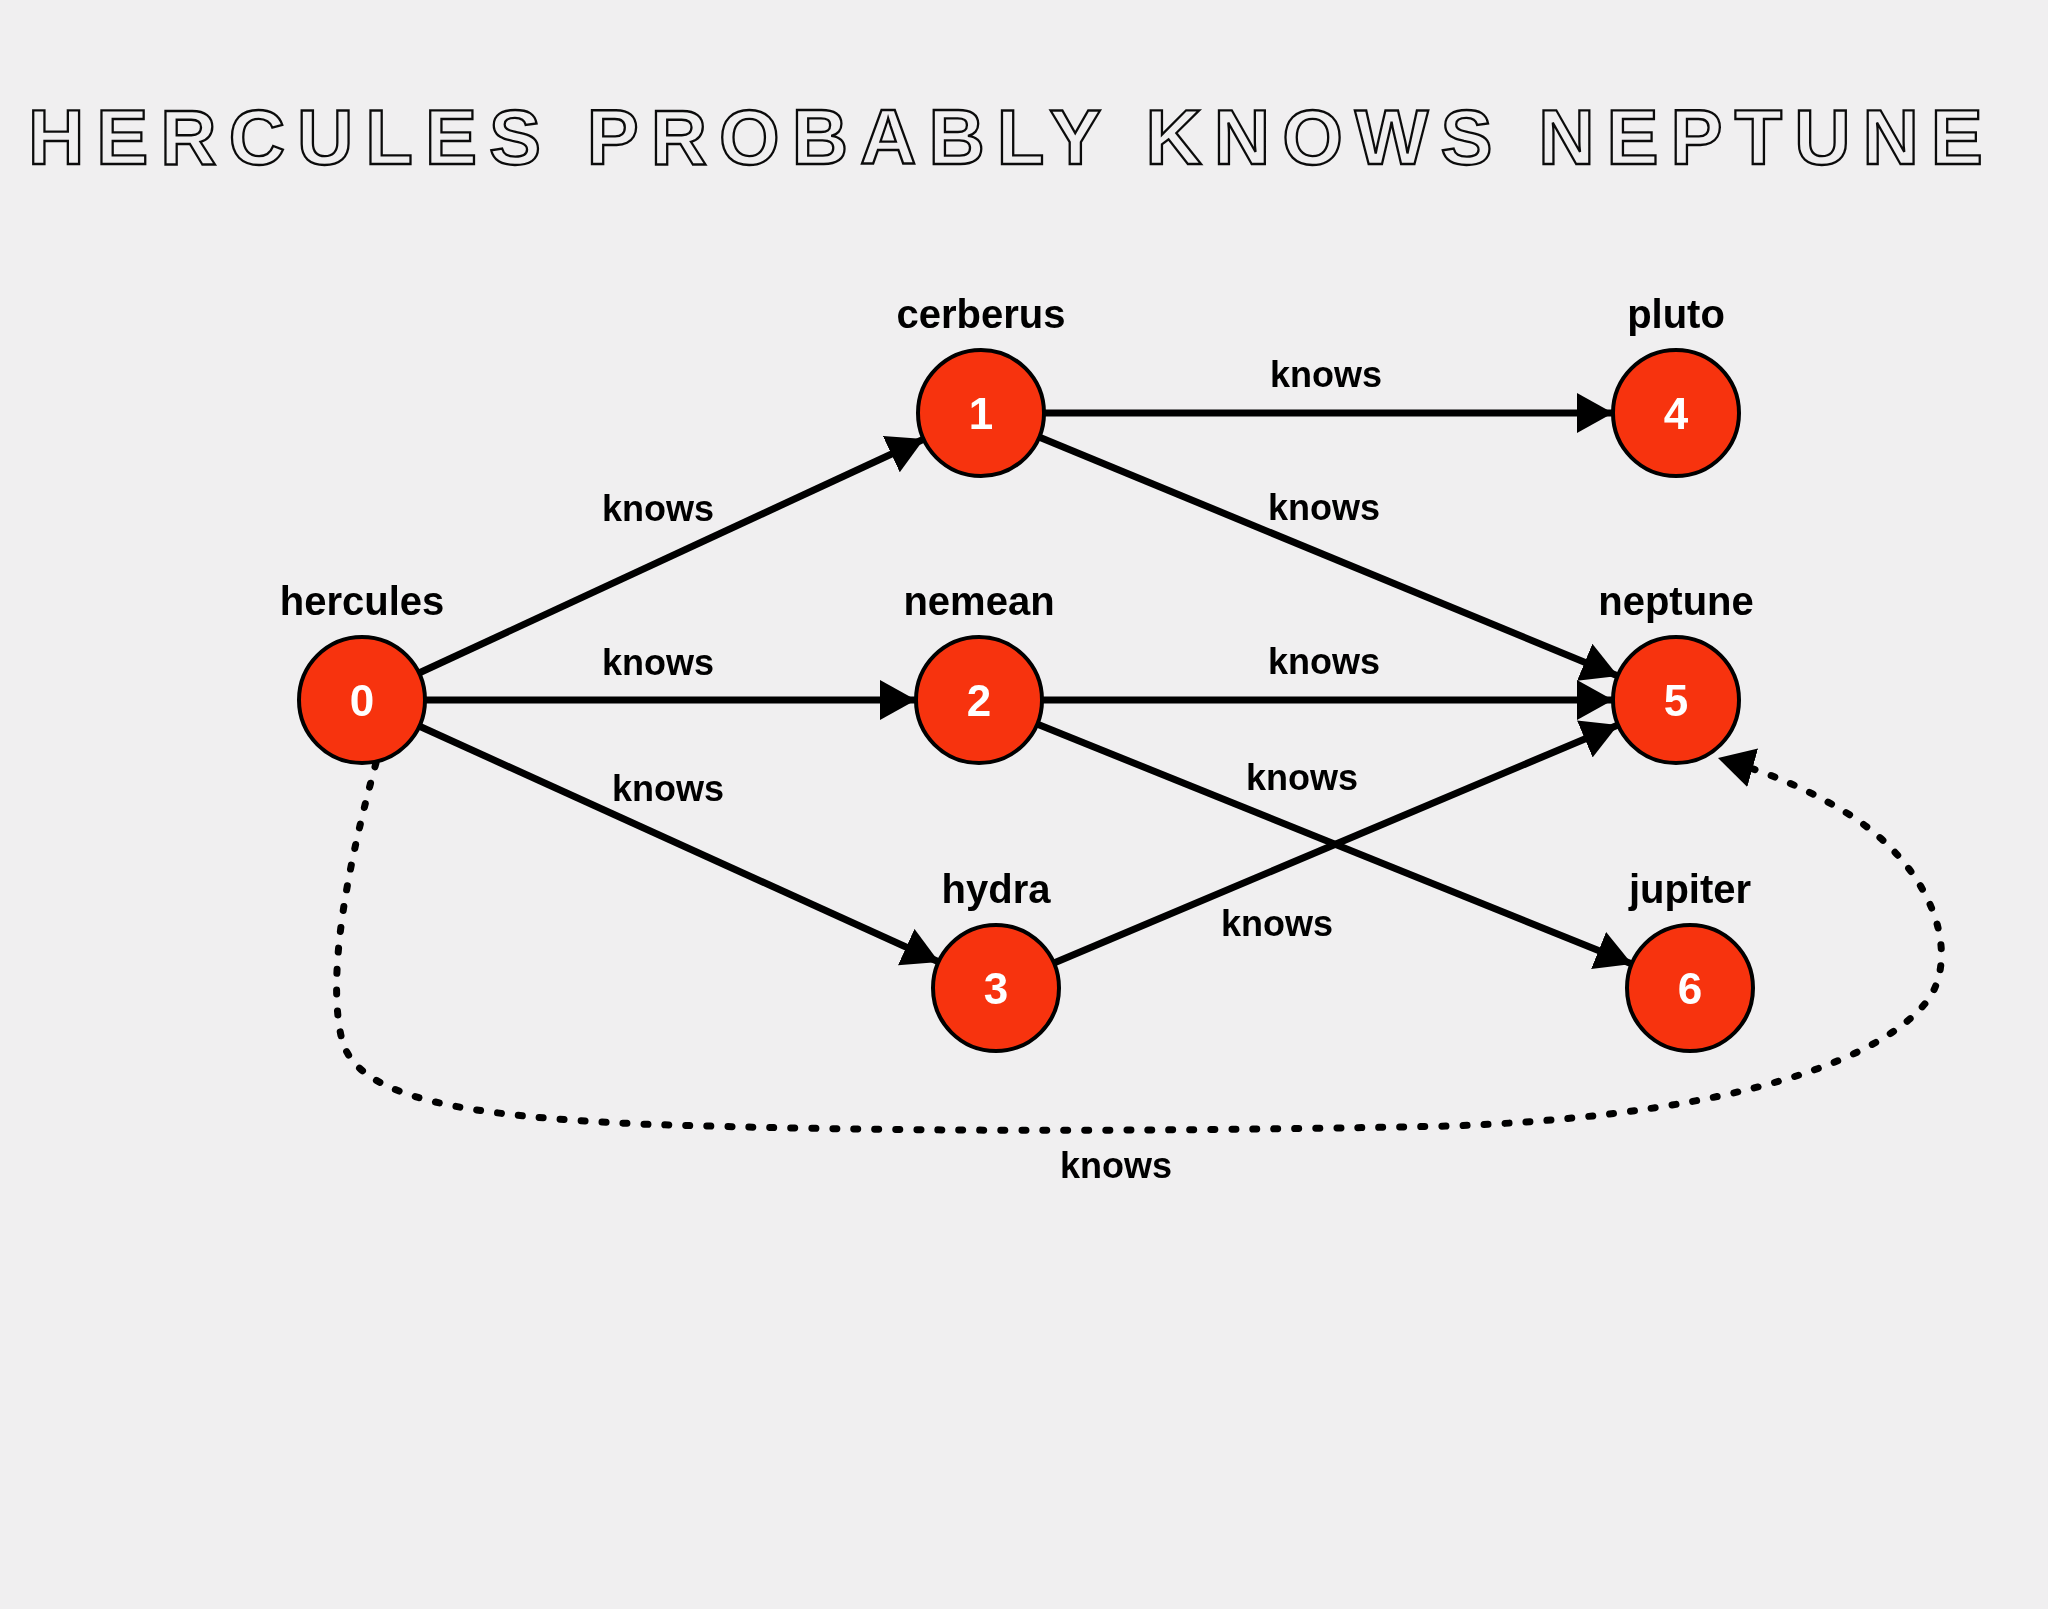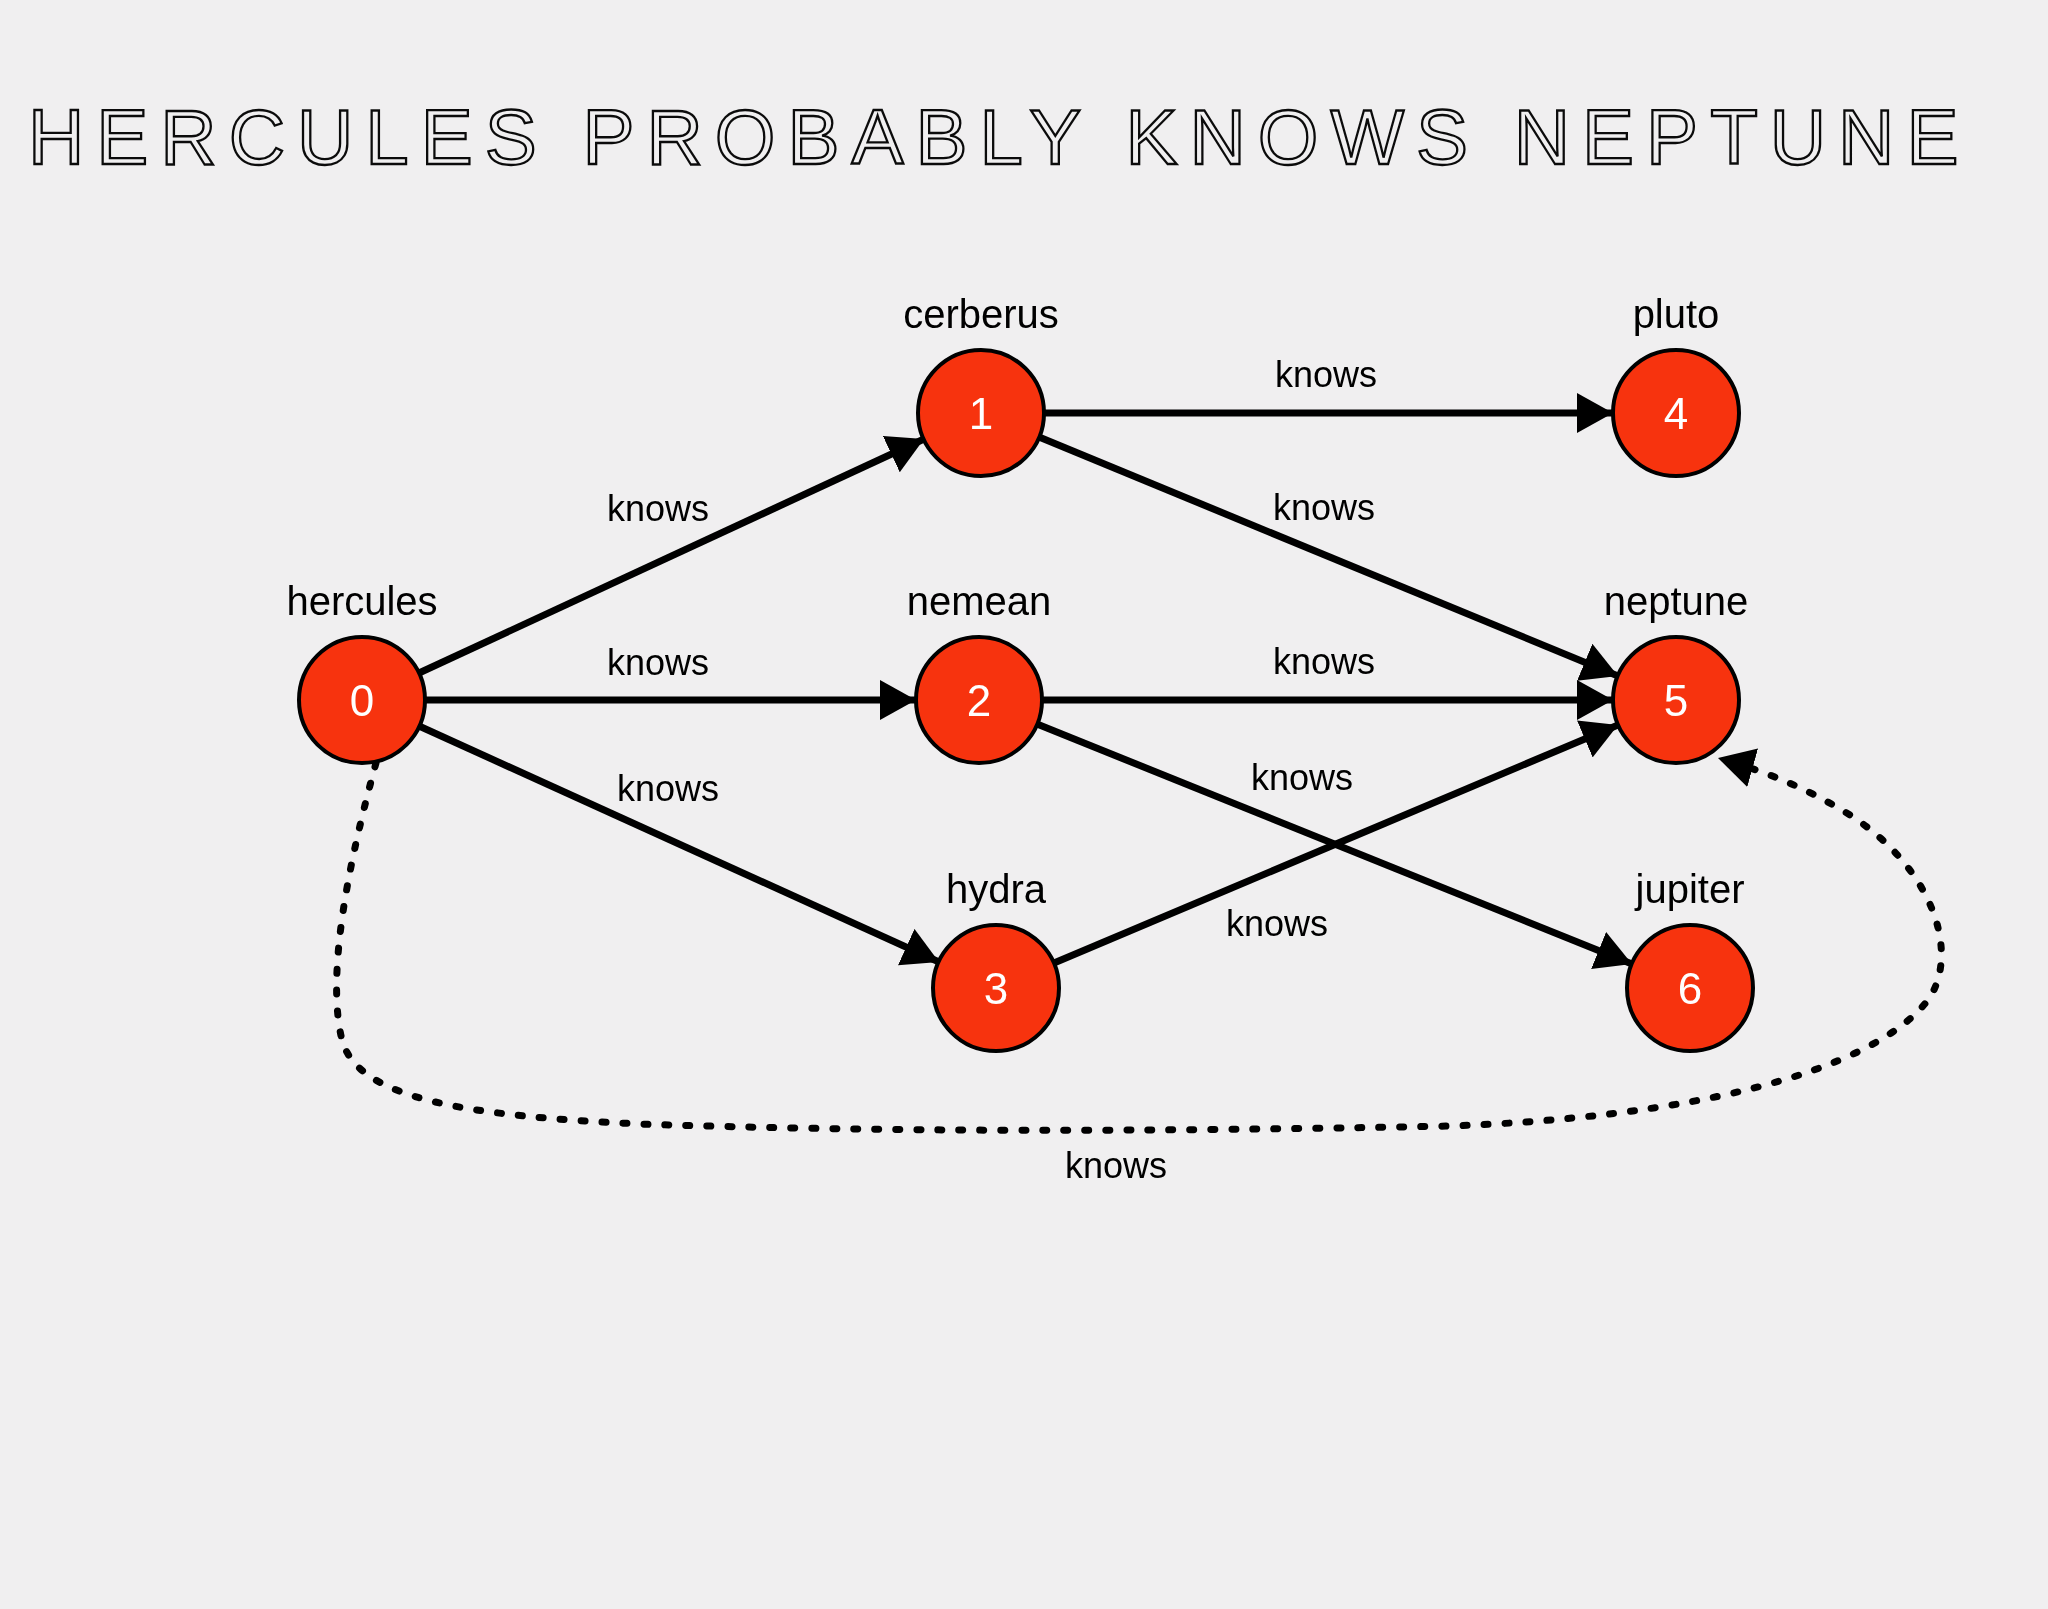--- a/index.html
+++ b/index.html
@@ -4,20 +4,21 @@
 <style>
   html, body {
     margin: 0;
     padding: 0;
   }
   body {
     font-family: "Liberation Sans", sans-serif;
   }
   .stage {
     width: 100%;
+    font-weight: bold;
   }
   svg {
     display: block;
     width: 100%;
     height: auto;
   }
   .title-text {
     fill: none;
     stroke: #0b0b0b;
     stroke-width: 2.3px;

